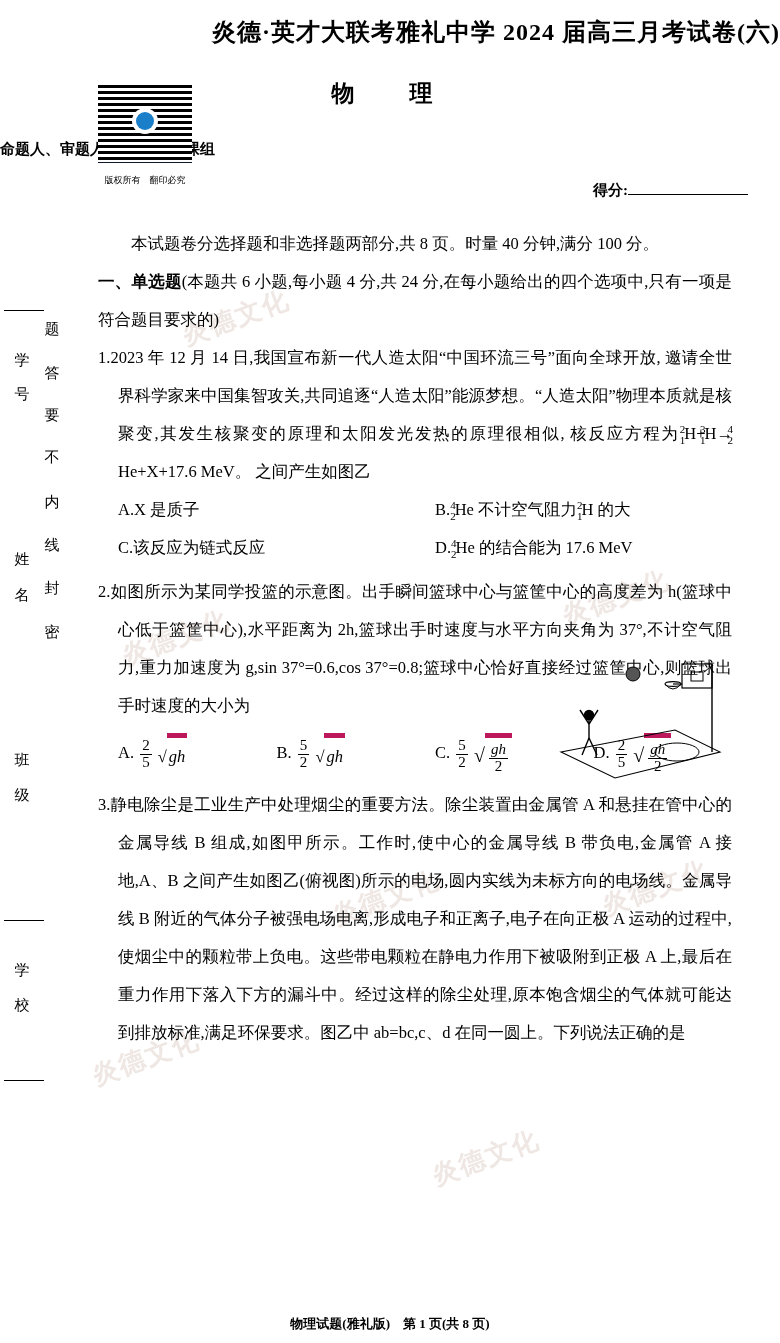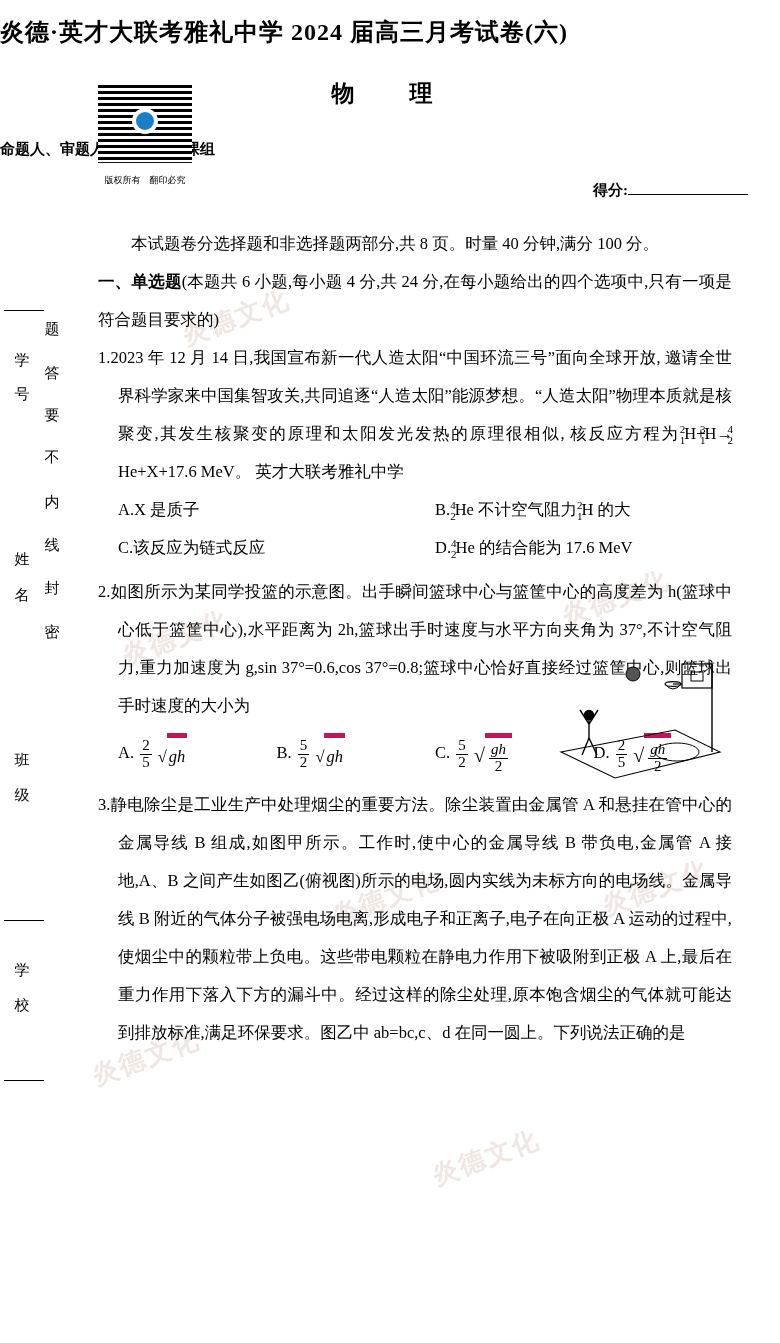--- a/index.html
+++ b/index.html
@@ -23,21 +23,21 @@
   .vtext {
     position:absolute;
     writing-mode:vertical-rl;
     text-orientation:upright;
     font-size:15px;
     letter-spacing:14px;
     white-space:nowrap;
   }
 
   .title {
-    position:absolute; left:0; top:16px; width:780px; text-align:left;
+    position:absolute; left:0; top:16px; width:780px; text-align:right;
     font-size:24px; font-weight:bold; letter-spacing:1px;
     font-family:"Liberation Serif", serif;
   }
   .subject {
     position:absolute; left:0; top:78px; width:780px; text-align:center;
     font-size:23px; font-weight:bold; letter-spacing:16px;
   }
   .maker {
     position:absolute; left:0; top:140px; width:780px; text-align:left;
     font-size:15px; font-weight:bold;
@@ -135,21 +135,21 @@
 
     <p class="indent">本试题卷分选择题和非选择题两部分,共 8 页。时量 40 分钟,满分 100 分。</p>
 
     <p>
       <b>一、单选题</b><span>(本题共 6 小题,每小题 4 分,共 24 分,在每小题给出的四个选项中,只有一项是符合题目要求的)</span>
     </p>
 
     <p class="q-body">
       <span>1.</span><span>2023 年 12 月 14 日,我国宣布新一代人造太阳“中国环流三号”面向全球开放, 邀请全世界科学家来中国集智攻关,共同追逐“人造太阳”能源梦想。“人造太阳”物理本质就是核聚变,其发生核聚变的原理和太阳发光发热的原理很相似, 核反应方程为</span><span>
         <span class="presup"><span>2</span><span>1</span></span><span>H</span><span>+</span><span class="presup"><span>3</span><span>1</span></span><span>H</span><span>→</span><span class="presup"><span>4</span><span>2</span></span><span>He</span><span>+X+17.6 MeV。</span>
-      </span><span>英才大联考雅礼中学</span>
+      </span><span>之间产生如图乙</span>
     </p>
 
     <div class="opts ind">
       <div>
         <span>A.</span><span>X 是质子</span>
       </div>
       <div>
         <span>B.</span><span class="presup"><span>4</span><span>2</span></span><span>He</span><span> 不计空气阻力</span><span class="presup"><span>2</span><span>1</span></span><span>H</span><span> 的大</span>
       </div>
     </div>
@@ -215,13 +215,14 @@
     <g stroke="#000" stroke-width="1.4" fill="none">
       <circle cx="34" cy="55" r="4.5" fill="#000"></circle>
       <line x1="34" y1="60" x2="34" y2="78"></line>
       <line x1="34" y1="64" x2="25" y2="50"></line>
       <line x1="34" y1="64" x2="43" y2="50"></line>
       <line x1="34" y1="78" x2="27" y2="95"></line>
       <line x1="34" y1="78" x2="42" y2="95"></line>
     </g>
   </svg>
 
+  <div class="footer">物理试题(雅礼版)　第 1 页(共 8 页)</div>
 </div>
 
 </body></html>

